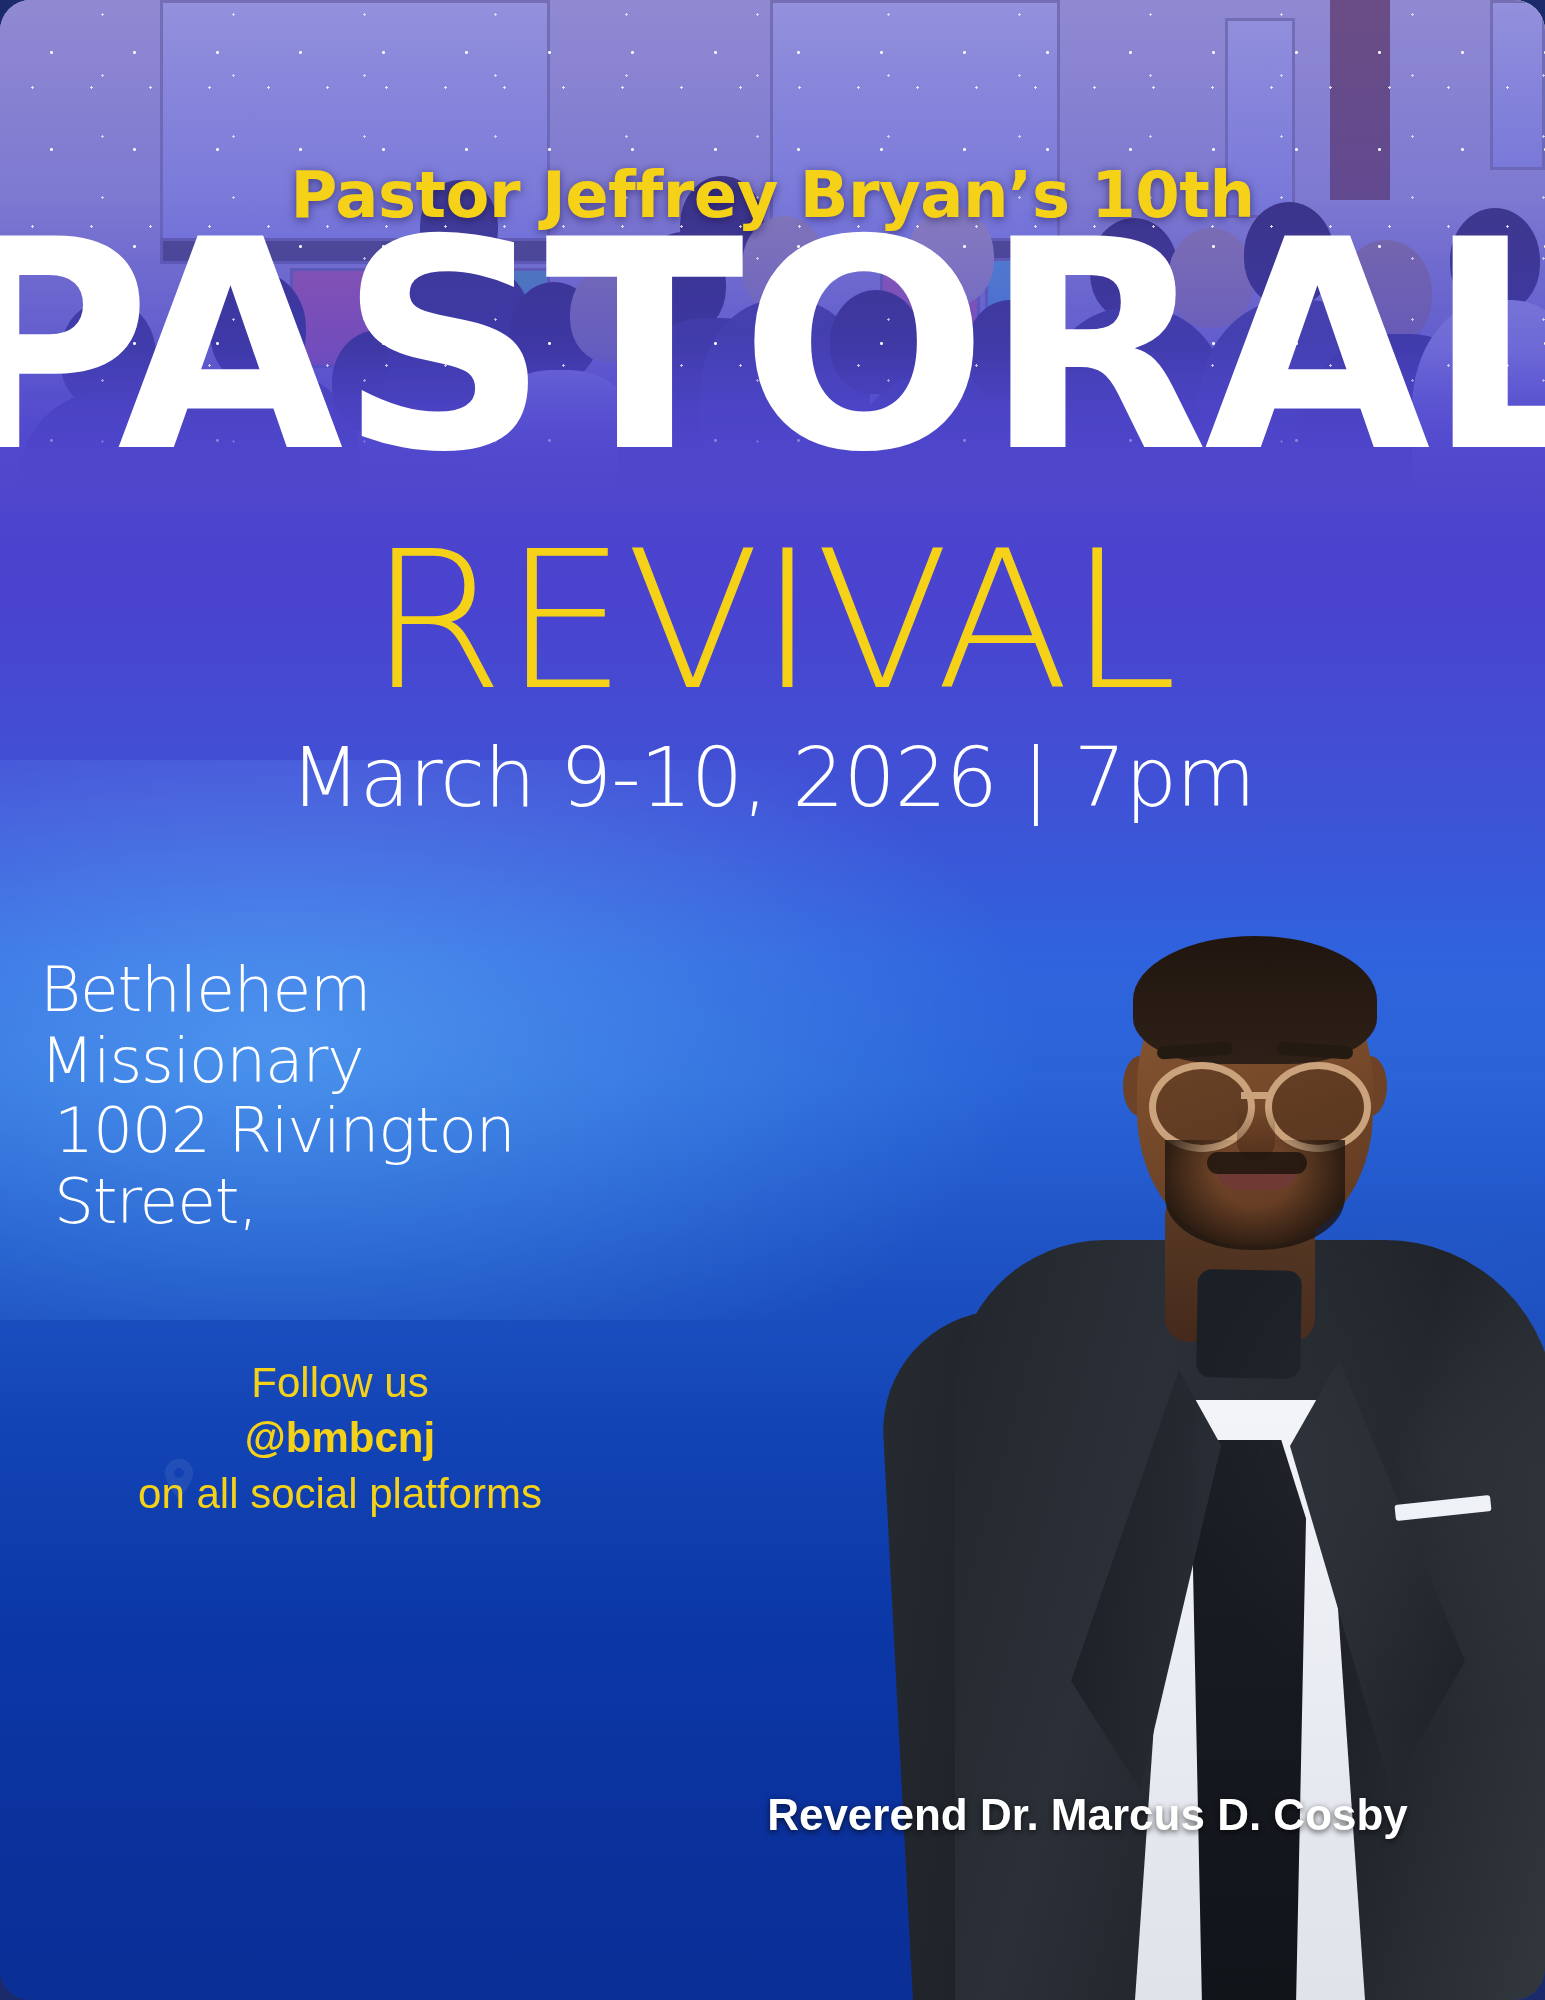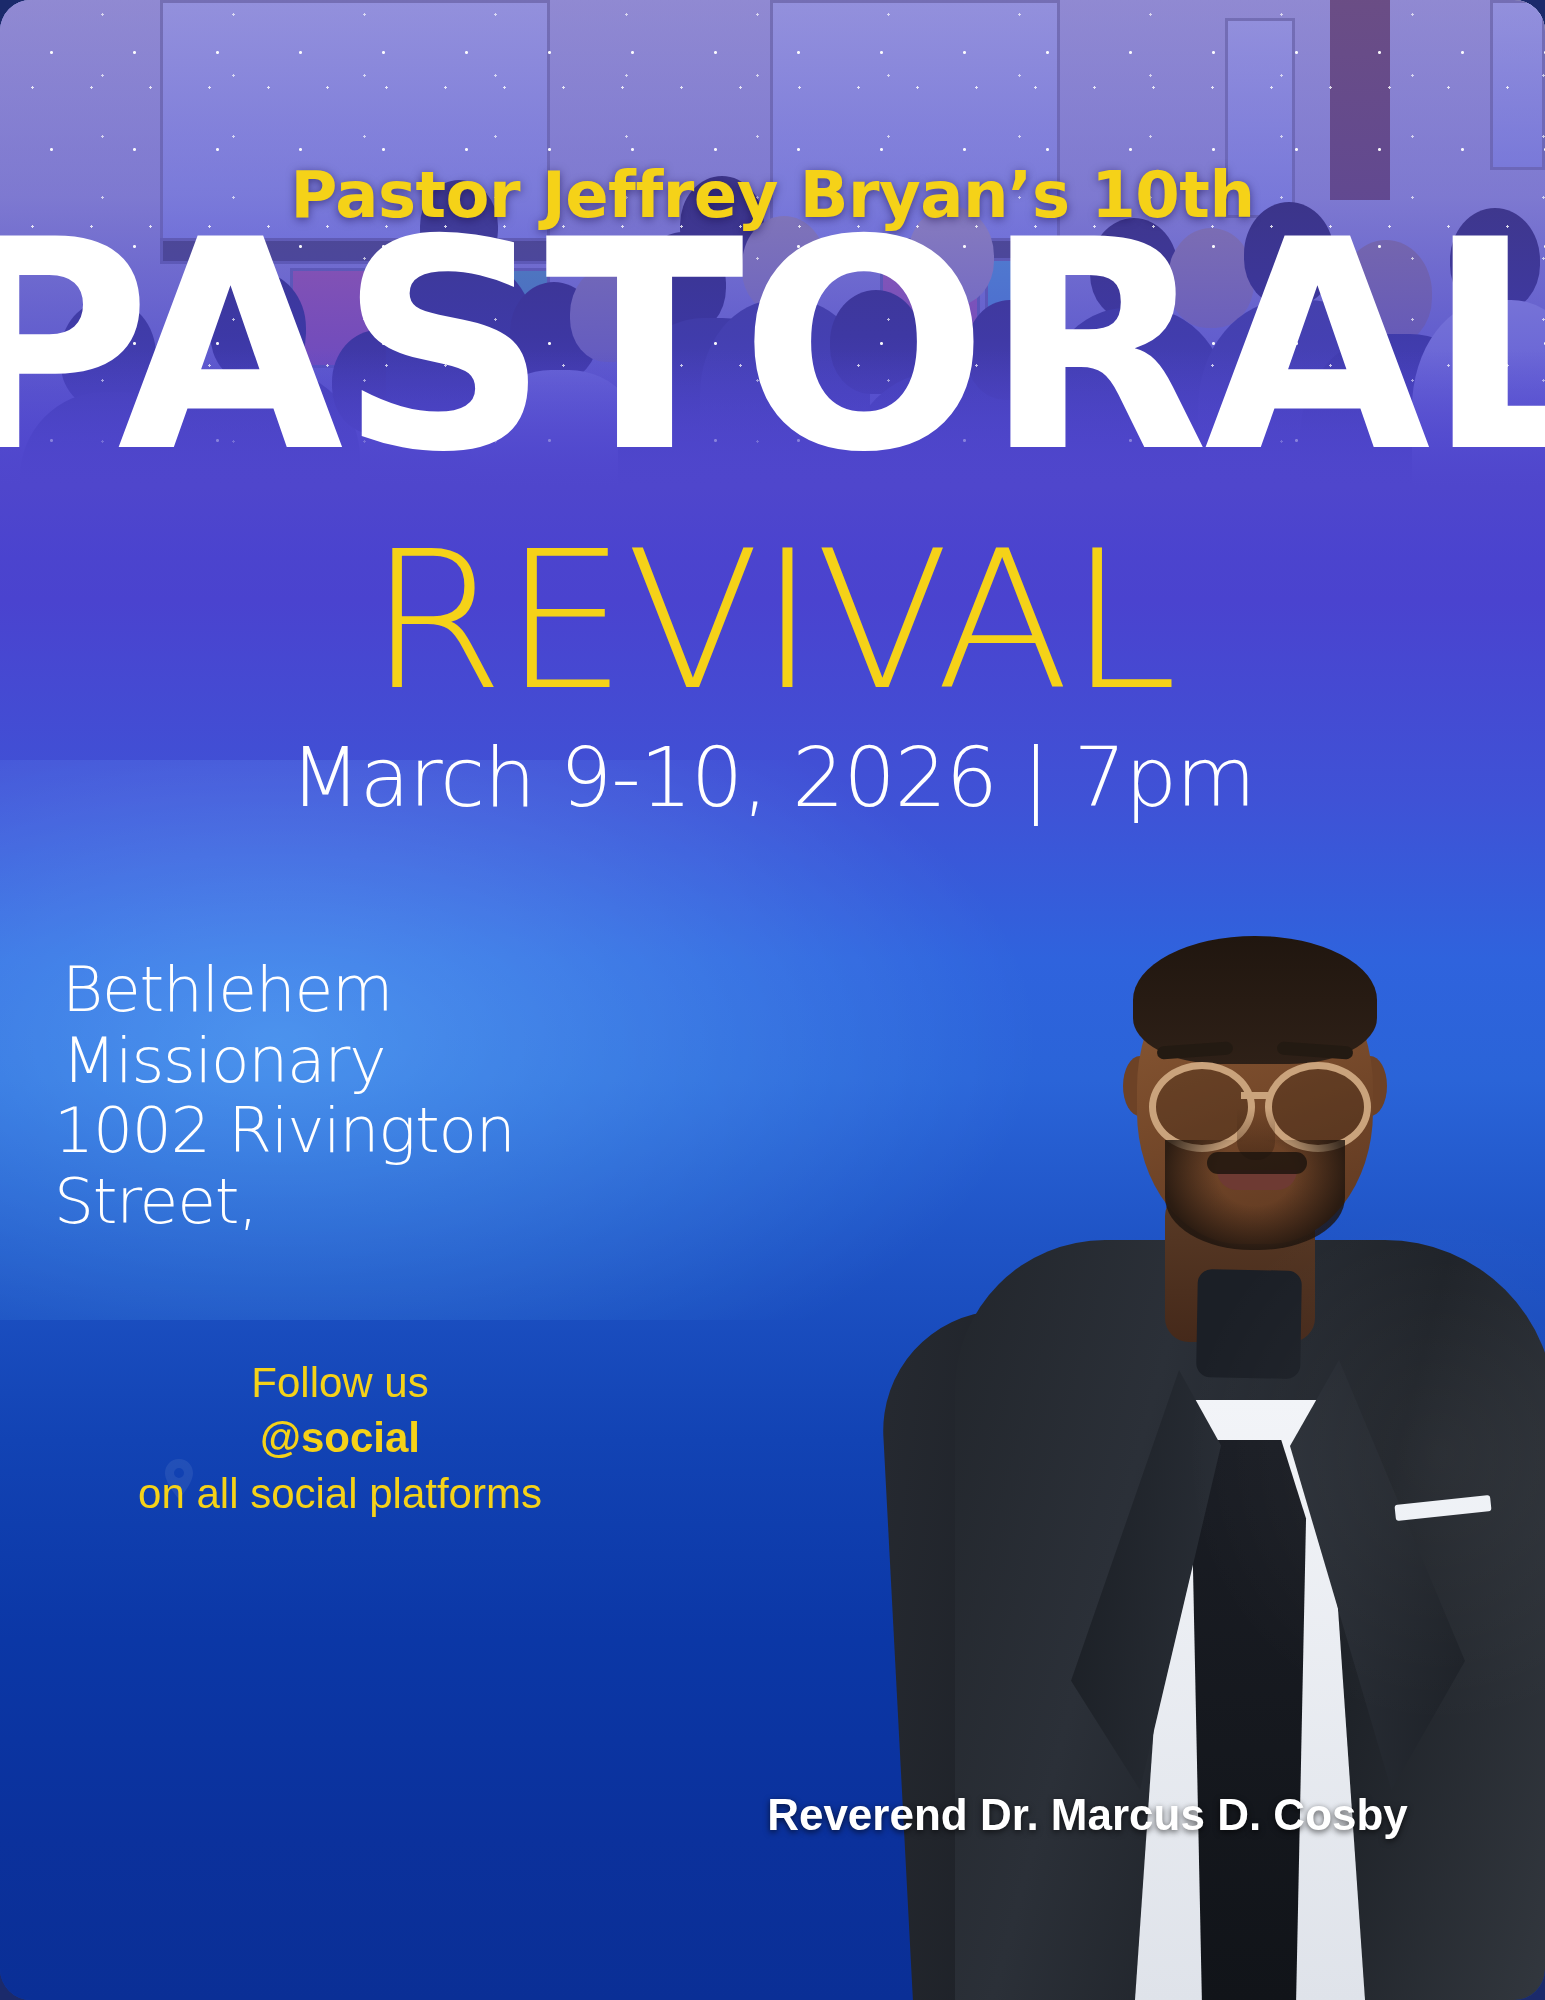--- a/index.html
+++ b/index.html
@@ -136,21 +136,21 @@
   .venue{
     position:absolute;left:40px;top:955px;width:660px;
     text-align:center;
     font-family:"DejaVu Sans",sans-serif;
     font-weight:300;
     font-size:63px;
     line-height:1.12;
     letter-spacing:-1.2px;
     color:#ffffff;
   }
-  .venue .l1{display:block;text-align:left;margin-left:22px;}
+  .venue .l1{display:block;text-align:left;}
   .venue .l2{display:block;}
   .venue .l3{display:block;text-align:left;margin-left:14px;}
   .venue .l4{display:block;}
 
   .social{
     position:absolute;left:60px;top:1355px;width:560px;
     text-align:center;
     font-family:"Liberation Sans",sans-serif;
     font-weight:400;
     font-size:42px;
@@ -335,21 +335,21 @@
     <span class="l1">Bethlehem Missionary</span>
     <span class="l3">1002 Rivington Street,</span>
   </div>
 
   <svg class="pin-watermark" viewBox="0 0 24 24">
     <path d="M12 2C8.1 2 5 5.1 5 9c0 5.3 7 13 7 13s7-7.7 7-13c0-3.9-3.1-7-7-7zm0 9.5A2.5 2.5 0 1 1 12 6.5a2.5 2.5 0 0 1 0 5z" fill="#ffffff"></path>
   </svg>
 
   <div class="social">
     <span class="line">Follow us</span>
-    <span class="line handle">@social</span>
+    <span class="line handle">@bmbcnj</span>
     <span class="line">on all social platforms</span>
   </div>
 
   <div class="portrait">
     <div class="p-suit-l"></div>
     <div class="p-suit"></div>
     <div class="p-shirt"></div>
     <div class="p-tie"></div>
     <div class="p-lapel-l"></div>
     <div class="p-lapel-r"></div>

